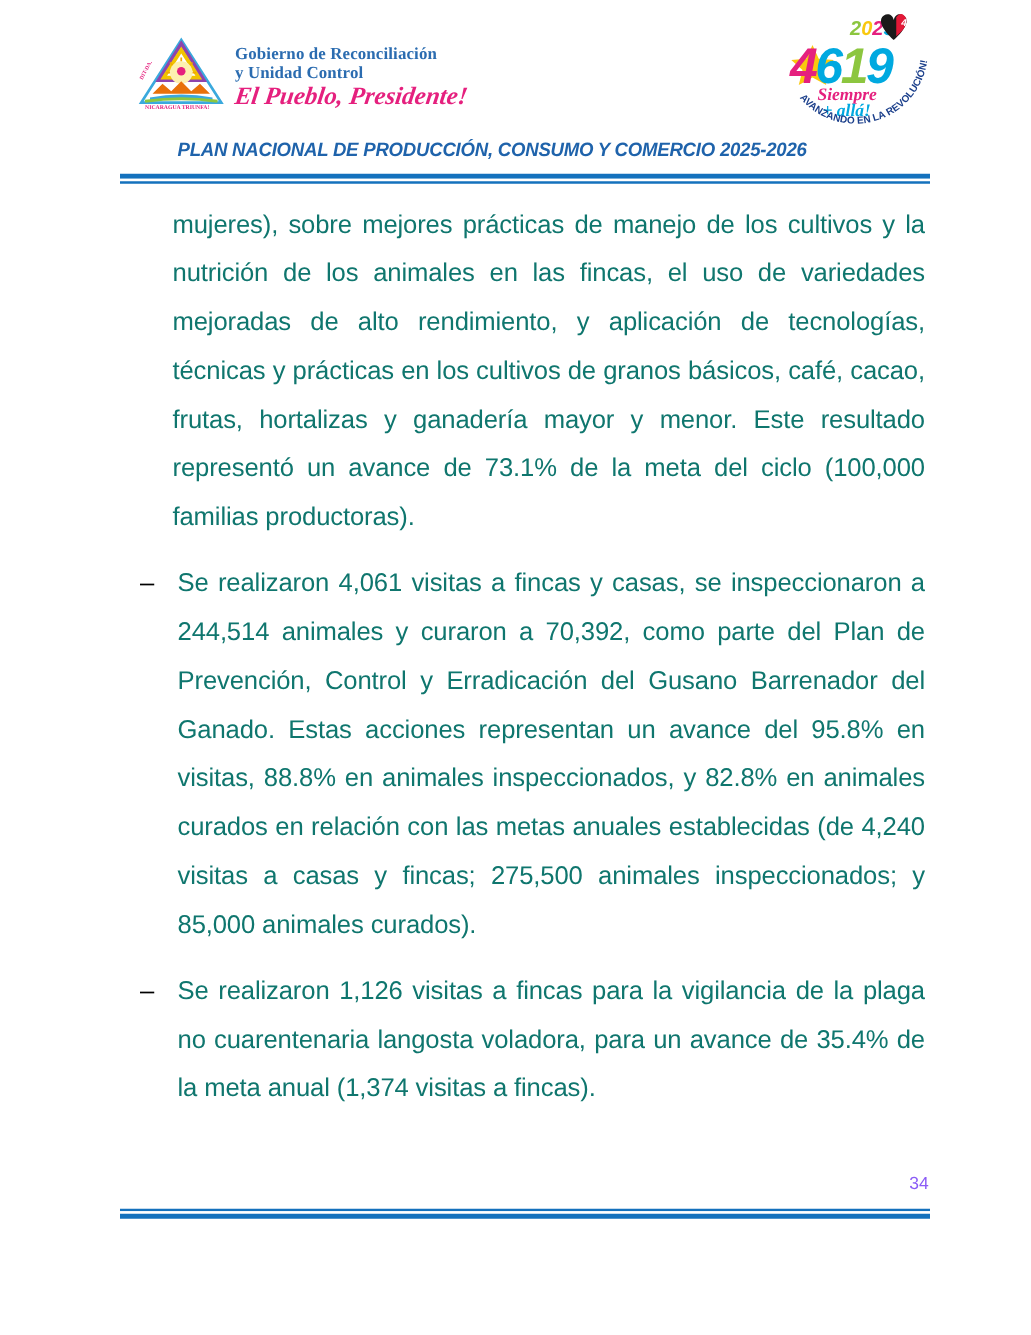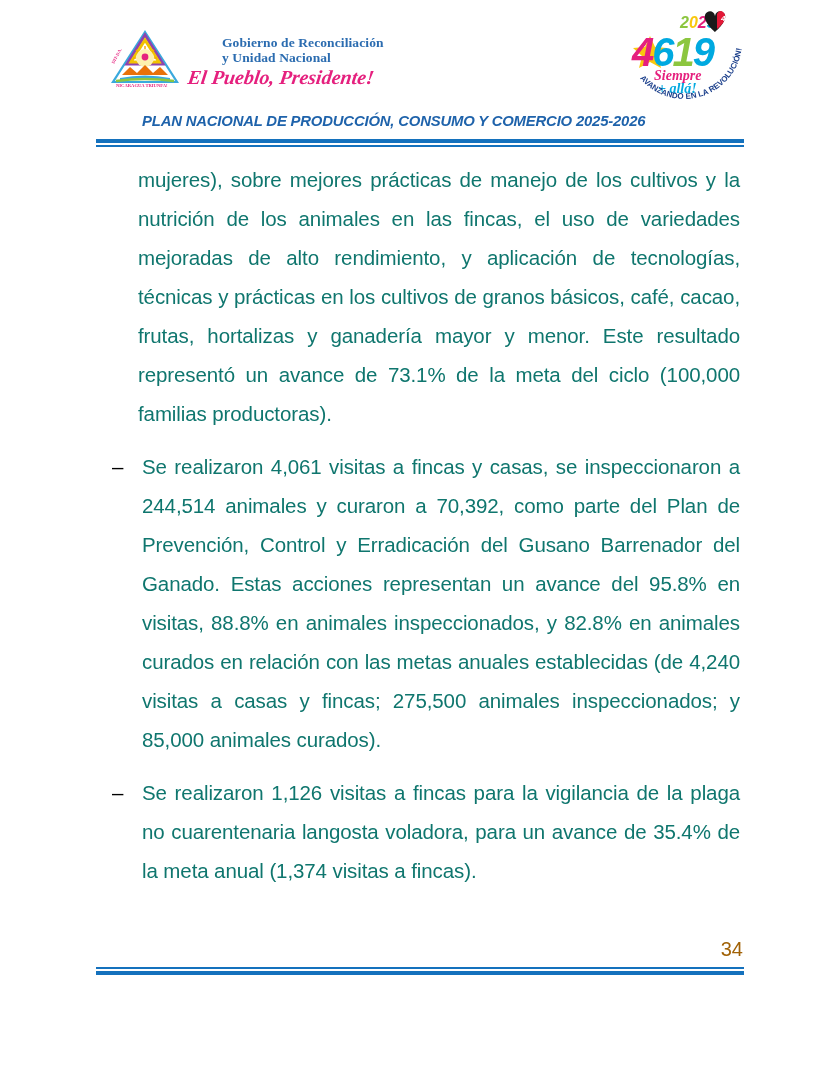--- a/index.html
+++ b/index.html
@@ -51,21 +51,20 @@
     padding-top: 7px;
   }
   .gov-line {
     font-family: "Liberation Serif", serif;
     font-weight: bold;
     font-size: 13.5px;
     line-height: 15px;
     color: #2b6cb0;
     letter-spacing: 0.1px;
     white-space: nowrap;
-    margin-left: 34px;
   }
   .gov-slogan {
     margin-top: 1px;
     font-family: "Liberation Serif", serif;
     font-style: italic;
     font-weight: bold;
     font-size: 20px;
     line-height: 22px;
     color: #e5207e;
     white-space: nowrap;
@@ -161,22 +160,22 @@
   }
   .bullet .btext {
     flex: 1 1 auto;
   }
 
   
   .page-number {
     position: absolute;
     right: 82px;
     top: 938px;
-    font-size: 20px;
-    color: #a16207;
+    font-size: 14px;
+    color: #8b5cf6;
   }
 
   
   .footer-logo {
     position: absolute;
     left: 100px;
     top: 982px;
     width: 260px;
     height: 70px;
   }
@@ -213,21 +212,21 @@
           <path d="M12 50 Q37 45 62 50 L62 53 Q37 48 12 53 Z" fill="#3aa9dd"></path>
 
           <path d="M8 53 Q37 49 66 53" fill="none" stroke="#8cc63f" stroke-width="2.5"></path>
 
           <text x="6" y="36" font-family="Liberation Serif, serif" font-size="4.4" fill="#e5207e" transform="rotate(-62 6 36)" font-weight="bold">DIT-DA.</text>
           <text x="8" y="59" font-family="Liberation Serif, serif" font-size="4.6" fill="#e5207e" font-weight="bold">NICARAGUA TRIUNFA!</text>
         </svg>
       </div>
       <div class="gov-text">
         <div class="gov-line">Gobierno de Reconciliación</div>
-        <div class="gov-line">y Unidad Nacional</div>
+        <div class="gov-line">y Unidad Control</div>
         <div class="gov-slogan">El Pueblo, Presidente!</div>
       </div>
     </div>
 
     <div class="logo-right">
       <svg width="135" height="96" viewBox="0 0 135 96">
 
         <polygon points="26,28 31,39 43,40 34,48 37,60 26,54 15,60 18,48 9,40 21,39" fill="#f9c80e"></polygon>
 
         <text x="56" y="20" font-family="Liberation Sans, sans-serif" font-size="16" font-weight="bold" font-style="italic">

